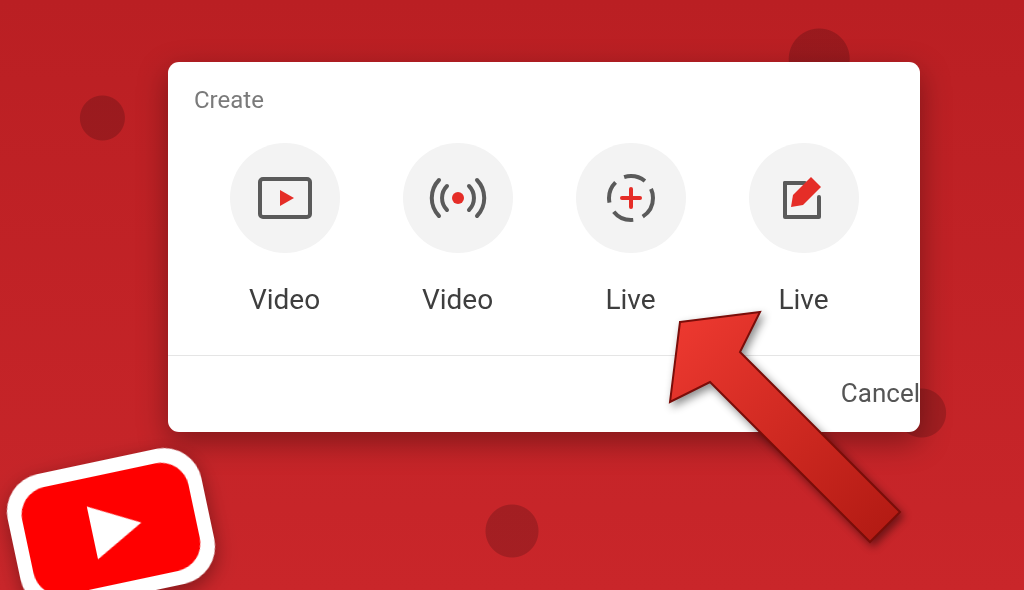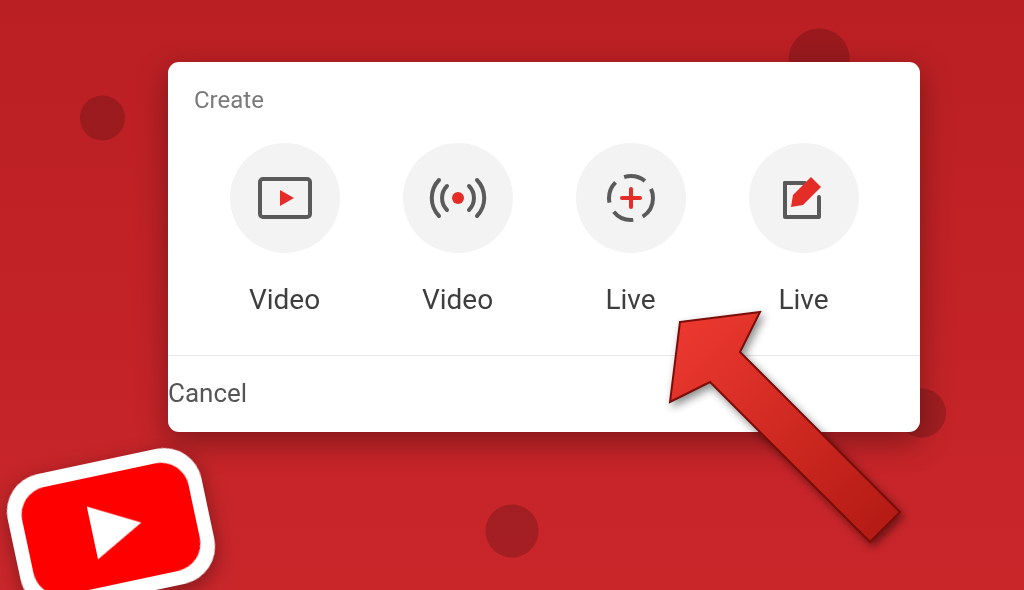--- a/index.html
+++ b/index.html
@@ -76,21 +76,21 @@
     color:#3e3e3e;
   }
 
   .divider{
     height:1px;
     background:#e5e5e5;
     width:100%;
   }
 
   .cancel{
-    text-align:left;
+    text-align:right;
     font-size:26px;
     color:#555;
     padding:22px 0 24px 0;
     cursor:pointer;
   }
 
   
   .yt-logo{
     position:absolute;
     left:6px;

